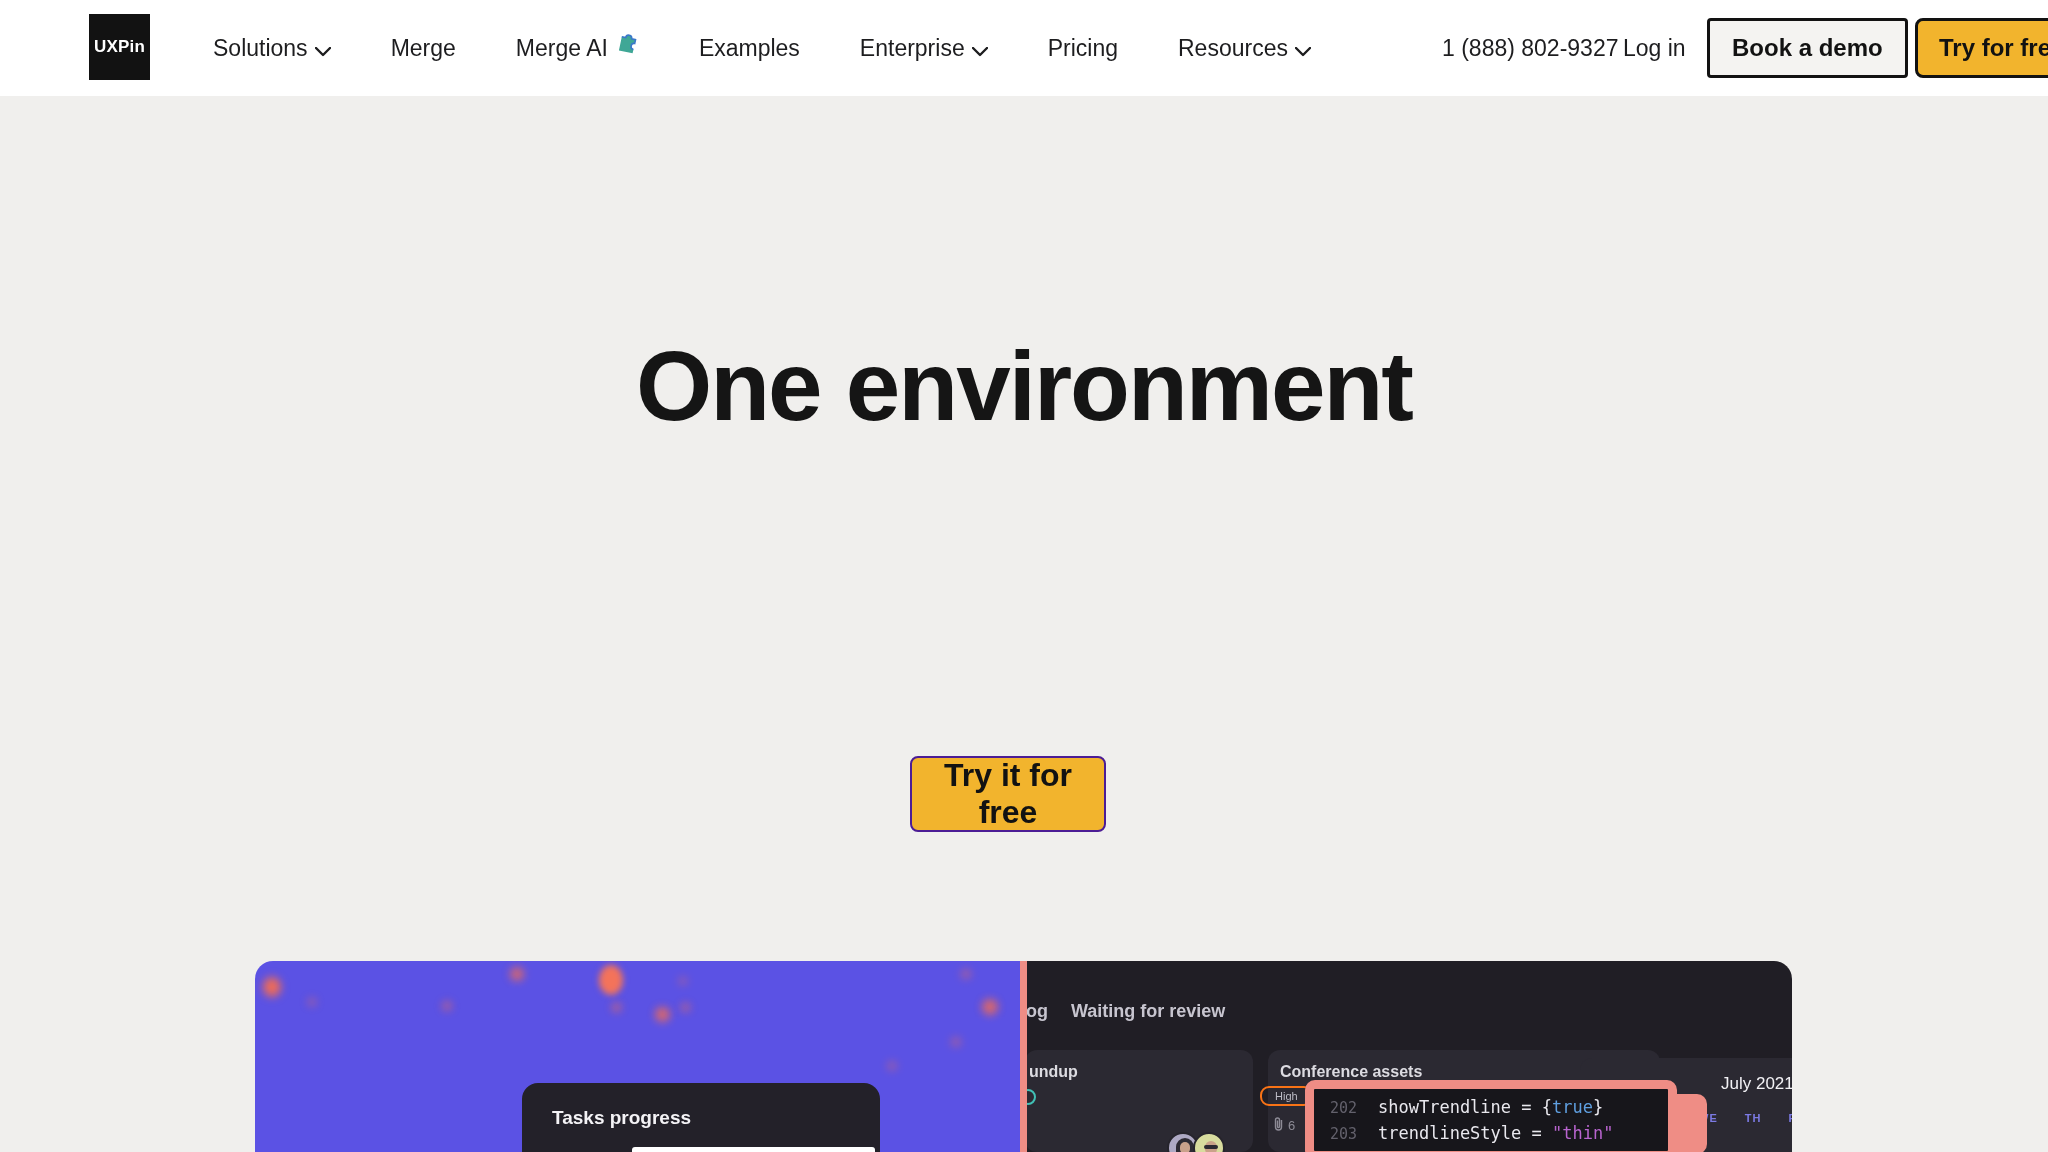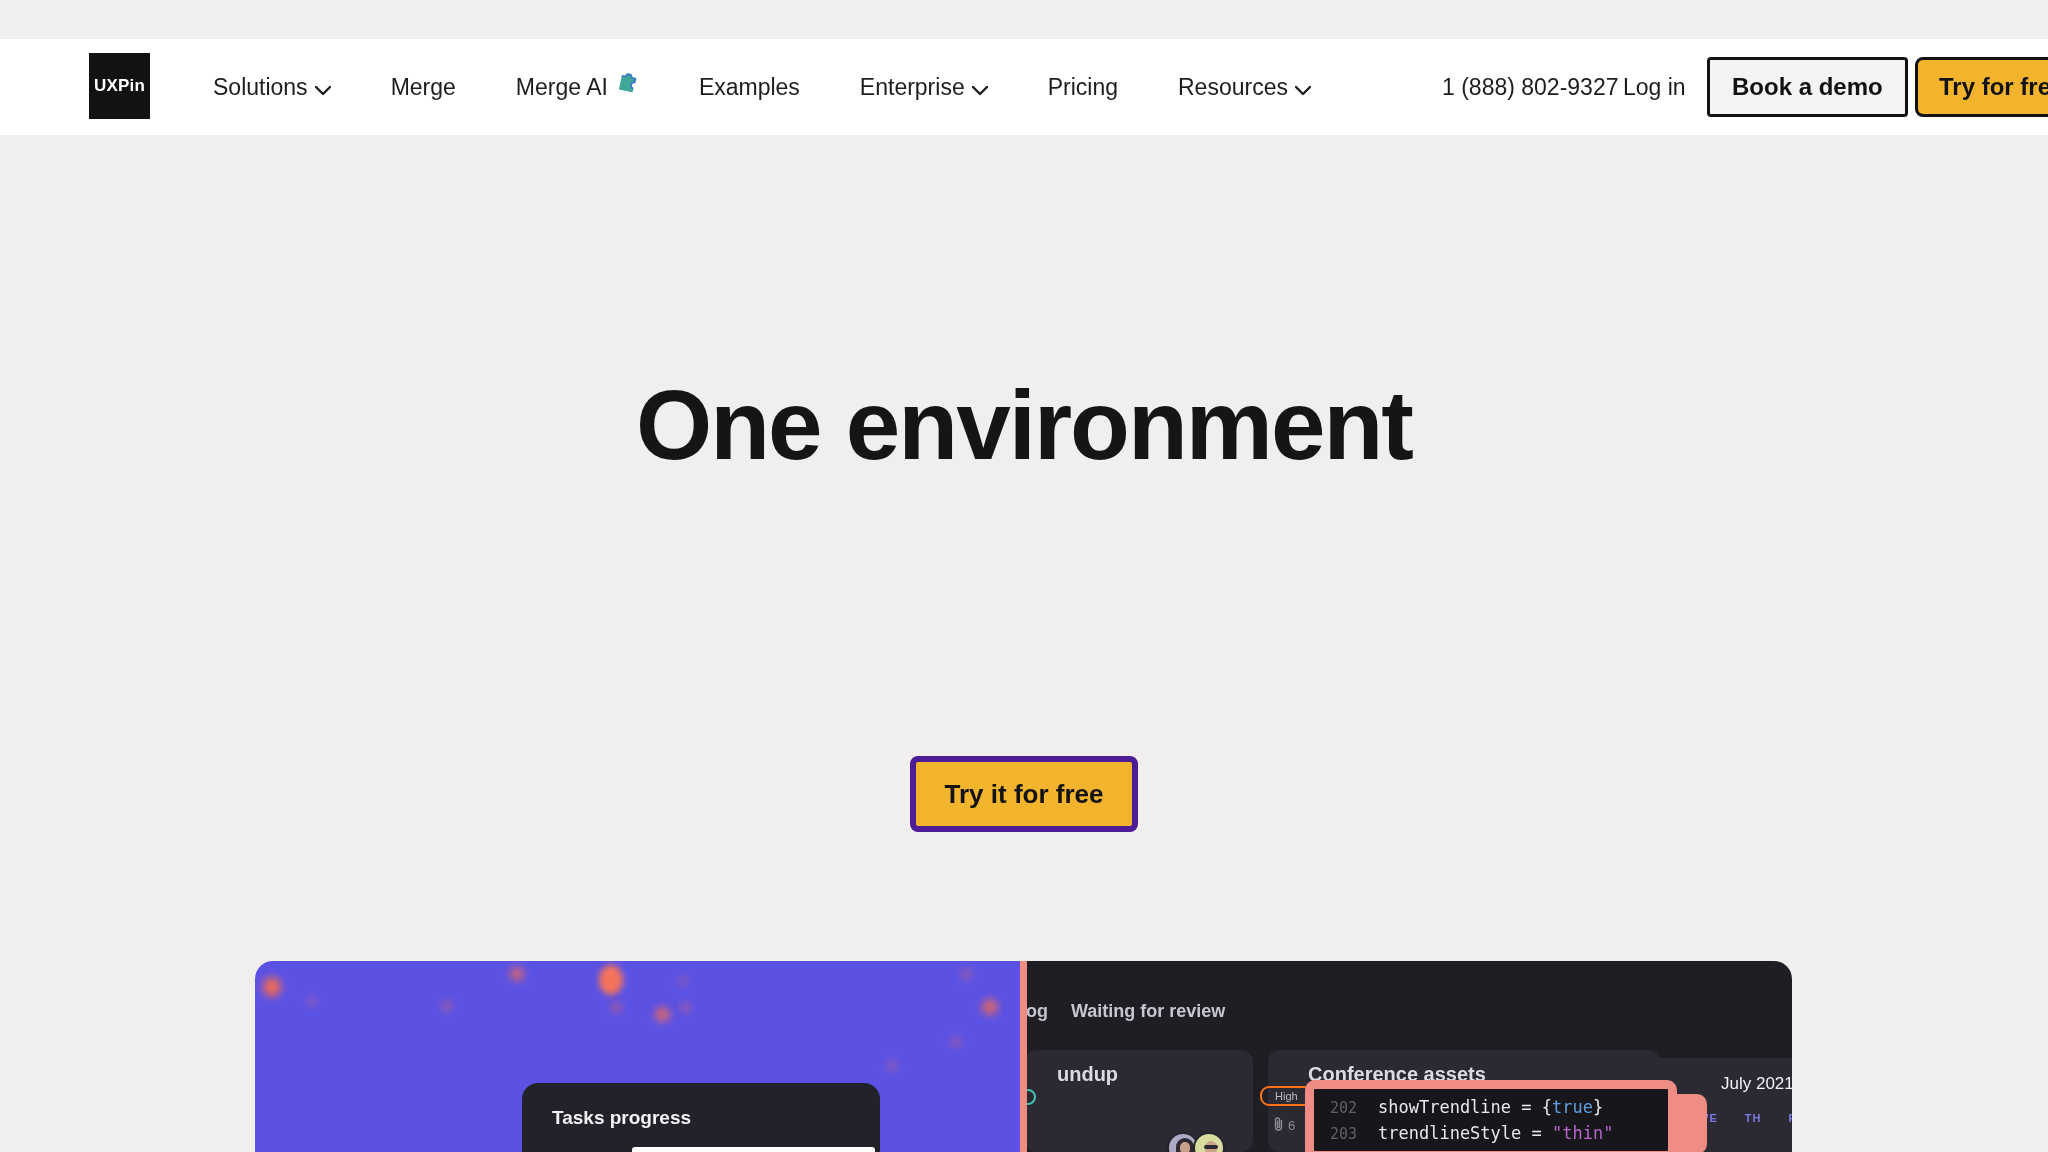--- a/index.html
+++ b/index.html
@@ -9,21 +9,20 @@
     background:#f0efed;
     overflow:hidden;
     position:relative;
   }
 
   
   .nav {
     position:relative;
     width:2048px; height:96px;
     background:#ffffff;
-    margin-top:39px;
   }
   .logo {
     position:absolute; left:89px; top:14px;
     width:61px; height:66px;
     background:#121212;
     color:#ffffff;
     display:flex; align-items:center; justify-content:center;
     font-size:17px; font-weight:600; letter-spacing:0.2px;
   }
   .nav-items {
@@ -73,24 +72,24 @@
     font-size:98px; line-height:1.16; font-weight:800;
     color:#151515; letter-spacing:-2px;
   }
   .hero-sub {
     margin-top:52px;
     font-size:34px; line-height:1.64; font-weight:300;
     color:#222224; letter-spacing:0.2px;
   }
   .cta {
     position:absolute; left:910px; top:756px;
-    width:228px; height:76px;
+    width:196px; height:76px;
     background:#f2b42d;
-    border:6px solid #4c1d95; border-radius:8px;
-    font-size:26px; font-weight:700; color:#121212;
+    border:2px solid #4c1d95; border-radius:8px;
+    font-size:32px; font-weight:700; color:#121212;
     display:flex; align-items:center; justify-content:center;
     font-family:"Liberation Sans", sans-serif; cursor:pointer;
   }
 
   
   .preview {
     position:absolute; left:255px; top:961px;
     width:1537px; height:191px;
     border-radius:18px 18px 0 0;
     overflow:hidden;
@@ -122,21 +121,21 @@
     background:#ffffff; border-radius:3px 3px 0 0; z-index:3;
   }
   .kb-head {
     position:absolute; top:40px;
     font-size:18px; font-weight:600; color:#c7c5cf; white-space:nowrap;
   }
   .kb-card {
     position:absolute; top:89px; height:102px;
     background:#2b2932; border-radius:12px;
   }
-  .kb-card-title { position:absolute; font-size:20px; font-weight:600; color:#dcdbe1; white-space:nowrap;margin-left:28px; }
+  .kb-card-title { position:absolute; font-size:16px; font-weight:600; color:#dcdbe1; white-space:nowrap; }
   .ring-icon { position:absolute; left:-6px; top:38px; }
   .pill {
     position:absolute; left:-8px; top:36px;
     border:2px solid #f97316; border-radius:9px;
     font-size:11px; color:#bdbcc6; padding:2px 13px; white-space:nowrap;
   }
   .attach { position:absolute; left:5px; top:66px; display:flex; align-items:center; gap:4px;
     font-size:13px; color:#8d8b96; }
   .count { position:absolute; right:12px; top:15px; display:flex; align-items:center; gap:5px;
     font-size:13px; color:#8d8b96; }

